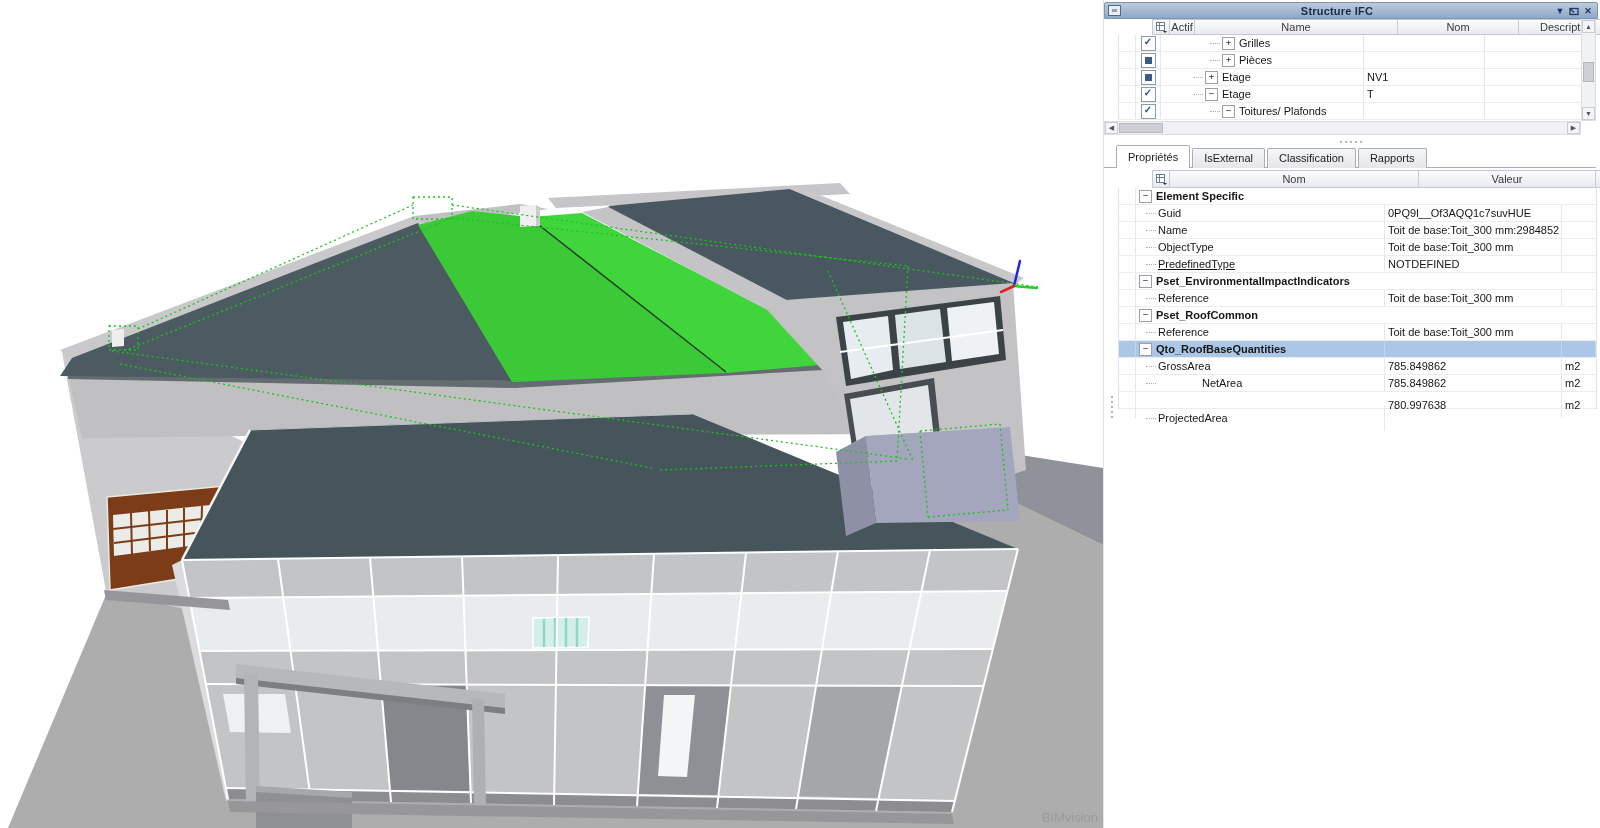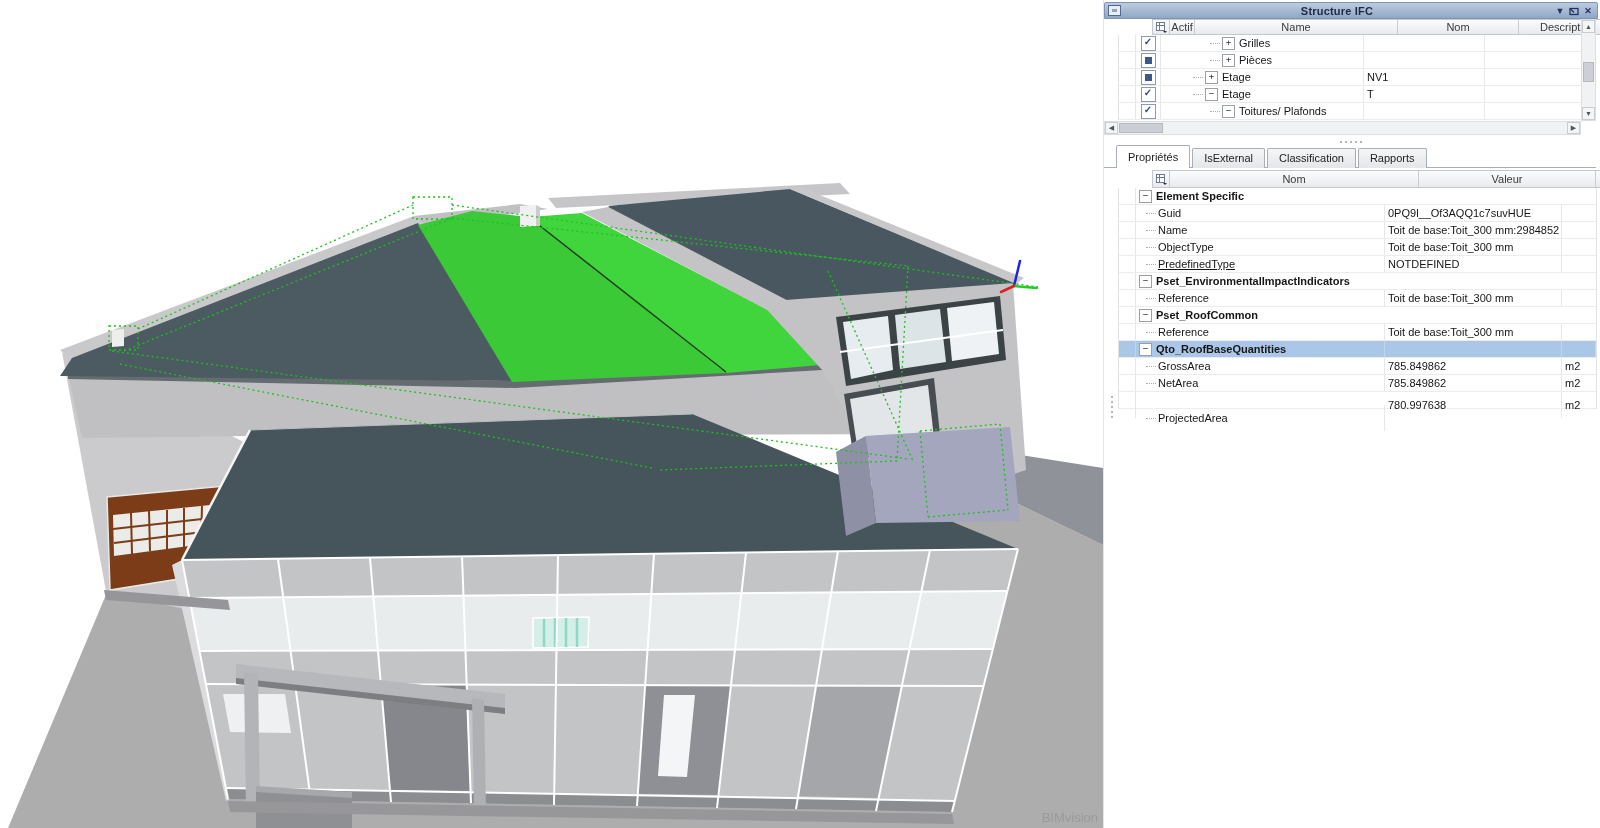--- a/index.html
+++ b/index.html
@@ -482,21 +482,21 @@
         <span class="c"></span>
         <span class="c" style="padding-left: 10px;">
           <span class="stub"></span>
           <span>GrossArea</span>
         </span>
         <span class="c val">785.849862</span>
         <span class="c noline">m2</span>
       </div>
       <div class="trow" style="grid-template-columns: 17px 249px 177px 34px;">
         <span class="c"></span>
-        <span class="c" style="padding-left: 10px;">
+        <span class="c" style="padding-left: 10px; gap: 44px;">
           <span class="stub"></span>
           <span>NetArea</span>
         </span>
         <span class="c val">785.849862</span>
         <span class="c noline">m2</span>
       </div>
       <div class="trow" style="grid-template-columns: 17px 249px 177px 34px;">
         <span class="c"></span>
         <span class="c" style="padding-left: 10px; margin-top: 26px;">
           <span class="stub"></span>

